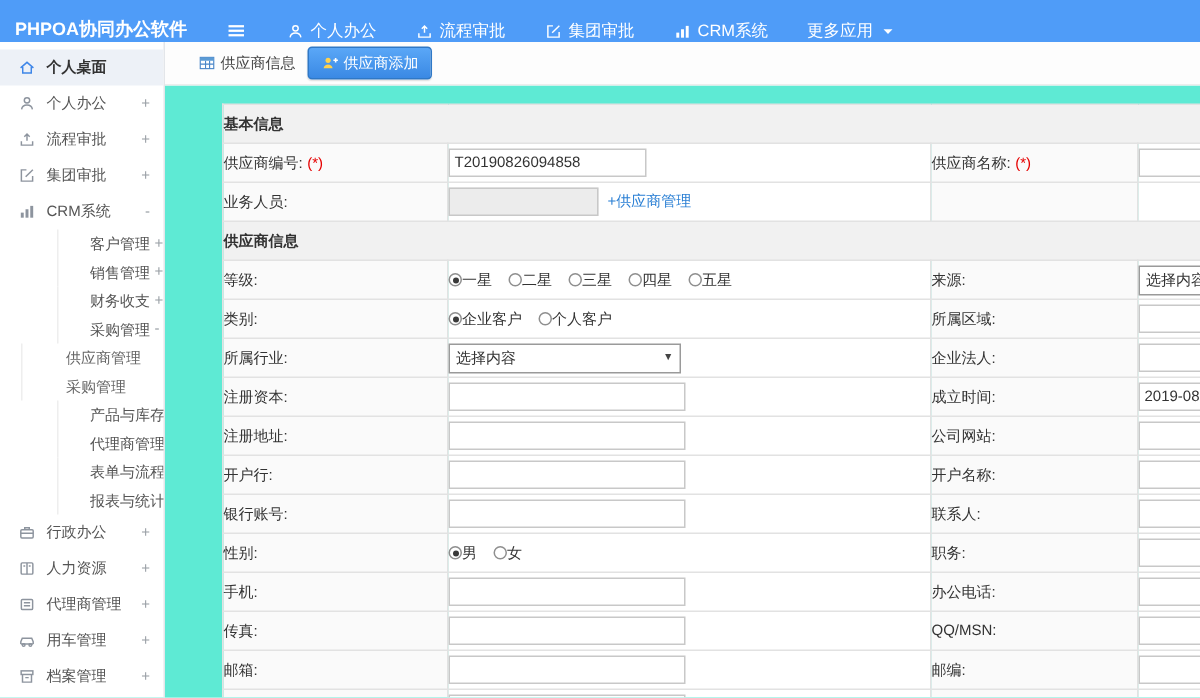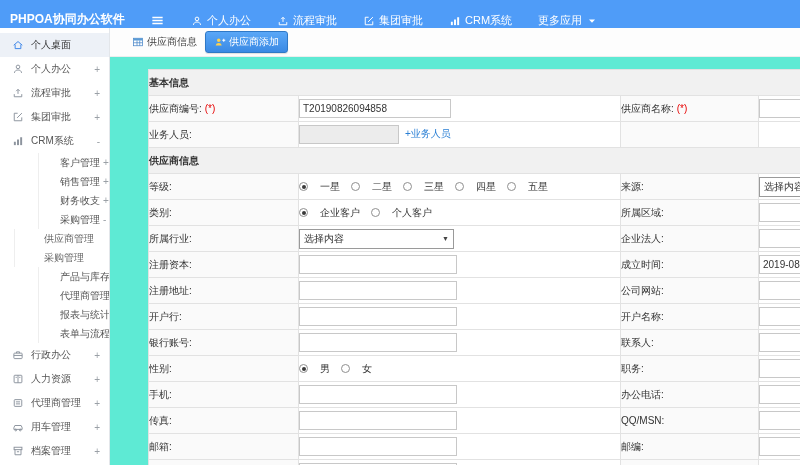--- a/index.html
+++ b/index.html
@@ -18,21 +18,21 @@
   .top-item{display:flex;align-items:center;gap:4px;font-size:11px;cursor:pointer;margin-right:26px;white-space:nowrap;}
   .top-item .icon{display:inline-flex;width:12px;height:12px;}
   .top-item .icon svg{width:12px;height:12px;}
   
   .sidebar{position:absolute;top:28px;left:0;width:110px;bottom:0;background:#fff;
     border-right:1px solid #e3e6ea;box-sizing:border-box;padding-top:5px;overflow:hidden;}
   .side-item{display:flex;align-items:center;font-size:10px;color:#555;cursor:pointer;box-sizing:border-box;white-space:nowrap;}
   .side-item.l1{height:24px;padding:0 9px 0 12px;}
   .side-item.l1 .icon{width:12px;height:12px;margin-right:7px;color:#8d949e;flex:none;display:inline-flex;}
   .side-item.l1 .icon svg{width:12px;height:12px;}
-  .side-item.l1.active{background:#edf1f7;color:#333;}
+  .side-item.l1.active{background:#edf1f7;color:#333;font-weight:bold;}
   .side-item.l1.active .icon{color:#3e86e8;}
   .side-item.l2,.side-item.l3{height:19px;margin-left:14px;border-left:1px solid #eeeeee;padding-right:9px;}
   .side-item.l2{padding-left:21px;margin-left:38px;}
   .side-item.l3{padding-left:29px;color:#666;}
   .toggle{margin-left:auto;color:#9aa0a6;font-size:10px;padding-left:3px;}
   
   .content{position:absolute;left:110px;top:28px;right:0;bottom:0;overflow:hidden;background:#5eead4;}
   .tabstrip{height:28px;display:flex;align-items:center;padding-left:22px;border-bottom:1px solid #ededed;background:#fdfdfd;}
   .tab{display:flex;align-items:center;gap:3px;font-size:10px;color:#444;cursor:pointer;margin-right:8px;}
   .tab .icon{display:inline-flex;width:12px;height:12px;}
@@ -47,21 +47,21 @@
   td.lbl{background:#fafafa;color:#555;padding-left:9px;white-space:nowrap;}
   td.val{background:#fff;padding-left:5px;white-space:nowrap;}
   .req{color:#e60000;margin-left:3px;}
   input.txt{height:19px;border:1px solid #c8c8c8;font-size:10px;padding:0 3px;box-sizing:border-box;
     color:#333;font-family:inherit;background:#fff;vertical-align:middle;}
   input.txt.dis{background:#ececec;}
   .sel{display:inline-flex;align-items:center;justify-content:space-between;height:20px;border:1px solid #9a9a9a;
     background:#fff;padding:0 4px;box-sizing:border-box;color:#333;cursor:pointer;vertical-align:middle;}
   .sel .arr{font-size:7px;color:#444;margin-left:4px;}
   .radios{display:flex;align-items:center;gap:11px;}
-  .radio{display:inline-flex;align-items:center;gap:12px;cursor:pointer;}
+  .radio{display:inline-flex;align-items:center;gap:0;cursor:pointer;}
   .rdot{width:9px;height:9px;border:1px solid #8f8f8f;border-radius:50%;background:#fff;position:relative;box-sizing:border-box;flex:none;}
   .rdot.on::after{content:"";position:absolute;left:1.5px;top:1.5px;width:4px;height:4px;border-radius:50%;background:#3a3a3a;}
   .link{color:#2a7fd4;font-size:10px;margin-left:6px;cursor:pointer;text-decoration:none;}
 </style>
 </head>
 <body>
 
 <div class="topbar">
   <div class="logo">PHPOA协同办公软件</div>
   <span class="hamburger">
@@ -195,25 +195,25 @@
     </div>
     <div class="side-item l2">
       <span>产品与库存</span>
       <span class="toggle">+</span>
     </div>
     <div class="side-item l2">
       <span>代理商管理</span>
       <span class="toggle">+</span>
     </div>
     <div class="side-item l2">
+      <span>表单与流程设置</span>
+      <span class="toggle">+</span>
+    </div>
+    <div class="side-item l2">
       <span>报表与统计</span>
-    </div>
-    <div class="side-item l2">
-      <span>表单与流程设置</span>
-      <span class="toggle">+</span>
     </div>
     <div class="side-item l1">
       <span class="icon">
         <svg viewBox="0 0 16 16" fill="none" stroke="currentColor" stroke-width="1.3">
           <rect x="2.5" y="5.5" width="11" height="7.3" rx="1"></rect>
           <path d="M6 5.5V3.8h4v1.7M2.5 8.6h11"></path>
         </svg>
       </span>
       <span>行政办公</span>
       <span class="toggle">+</span>
@@ -292,27 +292,27 @@
           <col style="width:322px">
           <col style="width:138px">
           <col style="width:330px">
         </colgroup>
       <tbody>
           <tr>
             <td class="sec" colspan="4">基本信息</td>
           </tr>
           <tr>
             <td class="lbl"><span>供应商编号:</span><span class="req">(*)</span></td>
-            <td class="val"><input type="text" class="txt" value="T20190826094858" style="width: 152px;"></td>
+            <td class="val"><input type="text" class="txt" value="T20190826094858" style="width: 132px;"></td>
             <td class="lbl"><span>供应商名称:</span><span class="req">(*)</span></td>
             <td class="val"><input type="text" class="txt" style="width: 160px;"></td>
           </tr>
           <tr>
             <td class="lbl"><span>业务人员:</span></td>
-            <td class="val"><input type="text" class="txt dis" disabled="" style="width: 100px;"><a class="link">+业务人员</a></td>
+            <td class="val"><input type="text" class="txt dis" disabled="" style="width: 100px;"><a class="link">+供应商管理</a></td>
             <td class="lbl"><span></span></td>
             <td class="val"></td>
           </tr>
           <tr>
             <td class="sec" colspan="4">供应商信息</td>
           </tr>
           <tr>
             <td class="lbl"><span>等级:</span></td>
             <td class="val">
               <div class="radios">

